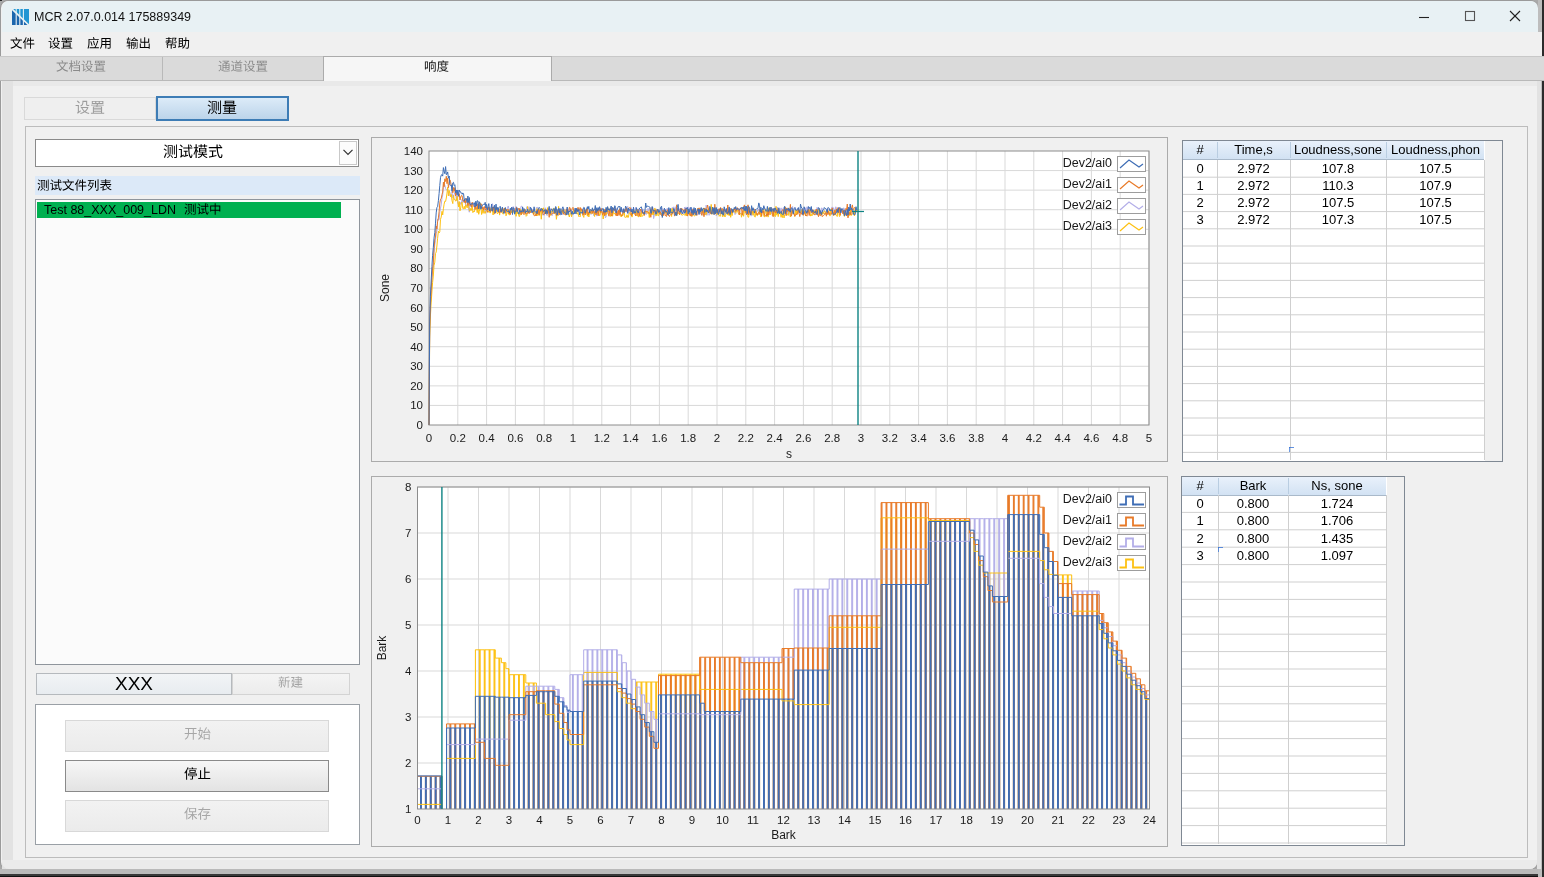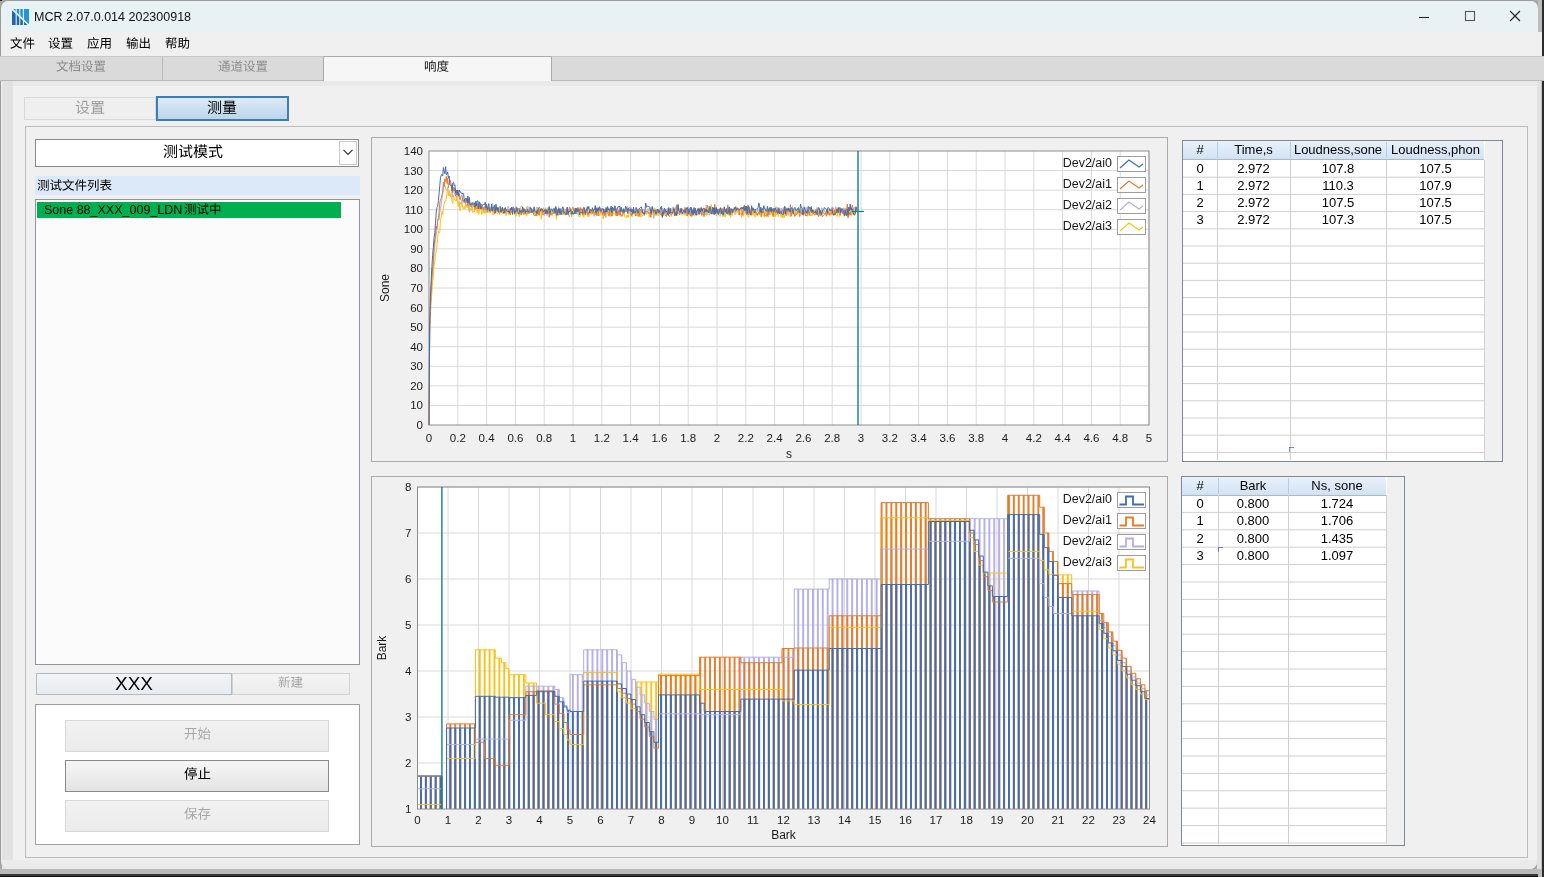--- a/index.html
+++ b/index.html
@@ -19,21 +19,21 @@
 <polygon points="0,0 0,16 16,16" fill="#1c66ad"></polygon>
 <g stroke="#e8f1f4" stroke-width="1.1">
 <line x1="4.2" y1="0" x2="4.2" y2="16"></line>
       <line x1="7.8" y1="0" x2="7.8" y2="16"></line>
 <line x1="11.4" y1="0" x2="11.4" y2="16"></line>
     </g>
     <line x1="-0.5" y1="-0.5" x2="17.5" y2="16.8" stroke="#e8f1f4" stroke-width="1.7"></line>
     <g>
 </g>
   </svg>
-<div style="position:absolute;left:34px;top:1px;width:300px;height:31px;display:flex;align-items:center;font-size:12.5px;color:#111">MCR 2.07.0.014 202300918</div>
+<div style="position:absolute;left:34px;top:1px;width:300px;height:31px;display:flex;align-items:center;font-size:12.5px;color:#111">MCR 2.07.0.014 175889349</div>
 <svg class="ab" style="left:1412px;top:10px" width="120" height="14" viewBox="0 0 120 14" stroke="#222" fill="none" stroke-width="1.1">
     <line x1="7" y1="7.5" x2="17" y2="7.5"></line>
     <rect x="53.5" y="1.5" width="9" height="9" stroke="#555"></rect>
     <line x1="98" y1="1" x2="108" y2="11"></line>
     <line x1="108" y1="1" x2="98" y2="11"></line>
   </svg>
 <div style="position:absolute;left:2px;top:32px;width:1540px;height:24px;background:#f0f0f0"></div>
 <div class="ab" style="left:10px;top:37px">
     <svg width="25.0" height="14.4" viewBox="0 0 25.0 14.4" style="display:block" fill="#000">
       <path d="M5.3 0.5C5.7 1.1 6.1 1.9 6.2 2.4L7.2 2.1C7.1 1.6 6.6 0.8 6.3 0.2ZM0.6 2.4V3.4H2.6C3.3 5.3 4.3 6.9 5.6 8.2C4.2 9.4 2.5 10.2 0.5 10.8C0.6 11.1 0.9 11.5 1.0 11.7C3.1 11.1 4.9 10.2 6.3 8.9C7.7 10.2 9.4 11.1 11.4 11.7C11.6 11.4 11.9 11.0 12.1 10.8C10.1 10.3 8.4 9.4 7.0 8.2C8.3 6.9 9.2 5.3 10.0 3.4H11.9V2.4ZM6.3 7.6C5.1 6.4 4.2 5.0 3.6 3.4H8.9C8.3 5.1 7.4 6.5 6.3 7.6Z"></path>
@@ -128,21 +128,21 @@
       <path d="M6.1 9.6C6.7 10.2 7.5 11.1 7.8 11.7L8.4 11.2C8.1 10.7 7.3 9.8 6.7 9.2ZM3.9 1.0V8.8H4.6V1.7H7.4V8.8H8.1V1.0ZM10.8 0.4V10.7C10.8 10.8 10.8 10.9 10.6 10.9C10.4 10.9 9.8 10.9 9.2 10.9C9.3 11.1 9.4 11.5 9.4 11.7C10.3 11.7 10.9 11.7 11.2 11.6C11.5 11.4 11.6 11.2 11.6 10.7V0.4ZM9.1 1.4V8.9H9.9V1.4ZM5.6 2.6V7.0C5.6 8.5 5.3 10.1 3.2 11.2C3.4 11.3 3.6 11.6 3.7 11.7C6.0 10.6 6.3 8.7 6.3 7.0V2.6ZM1.0 1.0C1.7 1.4 2.6 2.0 3.0 2.4L3.6 1.7C3.2 1.3 2.2 0.8 1.6 0.4ZM0.5 4.4C1.2 4.8 2.1 5.4 2.5 5.8L3.1 5.0C2.6 4.6 1.7 4.1 1.0 3.8ZM0.7 11.1 1.6 11.6C2.1 10.4 2.7 8.9 3.2 7.6L2.4 7.1C1.9 8.5 1.2 10.1 0.7 11.1Z"></path>
       <path d="M14.0 1.1C14.6 1.6 15.4 2.4 15.8 2.9L16.5 2.3C16.1 1.8 15.3 1.0 14.6 0.5ZM22.2 0.8C22.7 1.3 23.3 2.1 23.6 2.6L24.2 2.2C24.0 1.7 23.4 0.9 22.9 0.4ZM13.1 4.2V5.1H14.9V9.6C14.9 10.1 14.5 10.5 14.3 10.6C14.4 10.8 14.7 11.2 14.7 11.4C14.9 11.2 15.3 11.0 17.4 9.5C17.3 9.3 17.2 9.0 17.1 8.7L15.8 9.6V4.2ZM20.9 0.3 21.0 2.8H16.8V3.8H21.0C21.2 8.5 21.8 11.7 23.4 11.7C23.8 11.7 24.3 11.2 24.6 9.1C24.4 9.0 24.0 8.8 23.8 8.6C23.8 9.8 23.6 10.5 23.4 10.5C22.6 10.4 22.1 7.6 21.9 3.8H24.5V2.8H21.9C21.9 2.0 21.8 1.2 21.8 0.3ZM17.0 10.0 17.3 10.9C18.3 10.6 19.7 10.2 21.0 9.8L20.9 8.9L19.4 9.3V6.5H20.6V5.6H17.2V6.5H18.5V9.6Z"></path>
       <path d="M30.3 0.5C30.7 1.1 31.1 1.9 31.2 2.4L32.2 2.1C32.1 1.6 31.6 0.8 31.3 0.2ZM25.6 2.4V3.4H27.6C28.3 5.3 29.3 6.9 30.6 8.2C29.2 9.4 27.5 10.2 25.4 10.8C25.6 11.1 25.9 11.5 26.0 11.7C28.1 11.1 29.9 10.2 31.3 8.9C32.7 10.2 34.4 11.1 36.4 11.7C36.6 11.4 36.9 11.0 37.1 10.8C35.1 10.3 33.4 9.4 32.0 8.2C33.3 6.9 34.2 5.3 35.0 3.4H36.9V2.4ZM31.3 7.6C30.1 6.4 29.2 5.0 28.6 3.4H33.9C33.3 5.1 32.4 6.5 31.3 7.6Z"></path>
       <path d="M41.5 6.5V7.4H45.0V11.8H46.0V7.4H49.4V6.5H46.0V3.7H48.9V2.8H46.0V0.4H45.0V2.8H43.4C43.5 2.2 43.7 1.7 43.8 1.1L42.9 0.9C42.6 2.5 42.1 4.1 41.4 5.2C41.6 5.3 42.0 5.5 42.2 5.6C42.5 5.1 42.8 4.4 43.1 3.7H45.0V6.5ZM40.9 0.3C40.2 2.2 39.1 4.1 37.9 5.3C38.1 5.5 38.3 6.0 38.4 6.2C38.8 5.8 39.2 5.3 39.6 4.8V11.7H40.5V3.3C41.0 2.4 41.4 1.5 41.7 0.6Z"></path>
       <path d="M58.0 1.7V8.7H59.0V1.7ZM60.6 0.3V10.5C60.6 10.7 60.5 10.8 60.3 10.8C60.1 10.8 59.5 10.8 58.8 10.8C58.9 11.1 59.1 11.4 59.1 11.7C60.1 11.7 60.7 11.7 61.0 11.5C61.4 11.4 61.5 11.1 61.5 10.5V0.3ZM52.3 7.0C52.9 7.4 53.7 8.0 54.2 8.5C53.3 9.7 52.2 10.5 51.0 11.0C51.2 11.2 51.4 11.6 51.5 11.8C54.2 10.6 56.1 8.2 56.8 3.8L56.2 3.7L56.0 3.7H53.2C53.4 3.1 53.6 2.5 53.7 1.8H57.1V0.9H50.8V1.8H52.8C52.4 3.7 51.7 5.5 50.7 6.7C50.9 6.8 51.2 7.1 51.4 7.3C52.0 6.6 52.5 5.6 52.9 4.6H55.7C55.5 5.8 55.1 6.8 54.7 7.7C54.2 7.2 53.4 6.7 52.8 6.3Z"></path>
       <path d="M65.7 11.7C65.9 11.6 66.4 11.4 69.9 10.3C69.8 10.1 69.8 9.7 69.7 9.4L66.7 10.4V7.6C67.4 7.1 68.1 6.5 68.7 5.9C69.6 8.6 71.4 10.5 74.0 11.3C74.1 11.1 74.4 10.7 74.6 10.5C73.3 10.2 72.3 9.5 71.4 8.7C72.2 8.2 73.1 7.6 73.8 7.0L73.1 6.4C72.5 7.0 71.7 7.6 70.9 8.2C70.3 7.5 69.9 6.8 69.6 5.9H74.2V5.1H69.2V4.0H73.2V3.2H69.2V2.2H73.8V1.4H69.2V0.2H68.2V1.4H63.8V2.2H68.2V3.2H64.5V4.0H68.2V5.1H63.3V5.9H67.5C66.3 7.0 64.5 8.0 63.0 8.5C63.1 8.7 63.4 9.0 63.6 9.2C64.3 9.0 65.0 8.6 65.7 8.2V10.1C65.7 10.6 65.5 10.8 65.2 10.9C65.4 11.1 65.6 11.5 65.7 11.7Z"></path>
     </svg>
   </div>
 <div style="position:absolute;left:35px;top:199px;width:325px;height:466px;background:#fbfbfb;border:1px solid #8f959c;box-sizing:border-box"></div>
 <div style="position:absolute;left:37px;top:202px;width:304px;height:16px;background:#00b050"></div>
-<div style="position:absolute;left:44px;top:201px;width:220px;height:17px;display:flex;align-items:center;font-size:12.5px;color:#000">Sone 88_XXX_009_LDN</div>
+<div style="position:absolute;left:44px;top:201px;width:220px;height:17px;display:flex;align-items:center;font-size:12.5px;color:#000">Test 88_XXX_009_LDN</div>
 <div class="ab" style="left:184px;top:203px">
     <svg width="37.5" height="14.4" viewBox="0 0 37.5 14.4" style="display:block" fill="#000">
       <path d="M6.1 9.6C6.7 10.2 7.5 11.1 7.8 11.7L8.4 11.2C8.1 10.7 7.3 9.8 6.7 9.2ZM3.9 1.0V8.8H4.6V1.7H7.4V8.8H8.1V1.0ZM10.8 0.4V10.7C10.8 10.8 10.8 10.9 10.6 10.9C10.4 10.9 9.8 10.9 9.2 10.9C9.3 11.1 9.4 11.5 9.4 11.7C10.3 11.7 10.9 11.7 11.2 11.6C11.5 11.4 11.6 11.2 11.6 10.7V0.4ZM9.1 1.4V8.9H9.9V1.4ZM5.6 2.6V7.0C5.6 8.5 5.3 10.1 3.2 11.2C3.4 11.3 3.6 11.6 3.7 11.7C6.0 10.6 6.3 8.7 6.3 7.0V2.6ZM1.0 1.0C1.7 1.4 2.6 2.0 3.0 2.4L3.6 1.7C3.2 1.3 2.2 0.8 1.6 0.4ZM0.5 4.4C1.2 4.8 2.1 5.4 2.5 5.8L3.1 5.0C2.6 4.6 1.7 4.1 1.0 3.8ZM0.7 11.1 1.6 11.6C2.1 10.4 2.7 8.9 3.2 7.6L2.4 7.1C1.9 8.5 1.2 10.1 0.7 11.1Z"></path>
       <path d="M14.0 1.1C14.6 1.6 15.4 2.4 15.8 2.9L16.5 2.3C16.1 1.8 15.3 1.0 14.6 0.5ZM22.2 0.8C22.7 1.3 23.3 2.1 23.6 2.6L24.2 2.2C24.0 1.7 23.4 0.9 22.9 0.4ZM13.1 4.2V5.1H14.9V9.6C14.9 10.1 14.5 10.5 14.3 10.6C14.4 10.8 14.7 11.2 14.7 11.4C14.9 11.2 15.3 11.0 17.4 9.5C17.3 9.3 17.2 9.0 17.1 8.7L15.8 9.6V4.2ZM20.9 0.3 21.0 2.8H16.8V3.8H21.0C21.2 8.5 21.8 11.7 23.4 11.7C23.8 11.7 24.3 11.2 24.6 9.1C24.4 9.0 24.0 8.8 23.8 8.6C23.8 9.8 23.6 10.5 23.4 10.5C22.6 10.4 22.1 7.6 21.9 3.8H24.5V2.8H21.9C21.9 2.0 21.8 1.2 21.8 0.3ZM17.0 10.0 17.3 10.9C18.3 10.6 19.7 10.2 21.0 9.8L20.9 8.9L19.4 9.3V6.5H20.6V5.6H17.2V6.5H18.5V9.6Z"></path>
       <path d="M30.7 0.2V2.5H26.2V8.4H27.1V7.7H30.7V11.7H31.7V7.7H35.3V8.4H36.3V2.5H31.7V0.2ZM27.1 6.7V3.4H30.7V6.7ZM35.3 6.7H31.7V3.4H35.3Z"></path>
     </svg>
   </div>
 <div style="position:absolute;left:36px;top:673px;width:196px;height:22px;background:linear-gradient(#f2f4f6,#e8ecf0);border:1px solid #b5b9bd;box-sizing:border-box"></div>
 <div style="position:absolute;left:36px;top:673px;width:196px;height:21px;display:flex;align-items:center;font-size:19px;color:#000;justify-content:center">XXX</div>
 <div style="position:absolute;left:232px;top:673px;width:118px;height:22px;background:linear-gradient(#f4f4f4,#ececec);border:1px solid #d3d3d3;box-sizing:border-box"></div>

